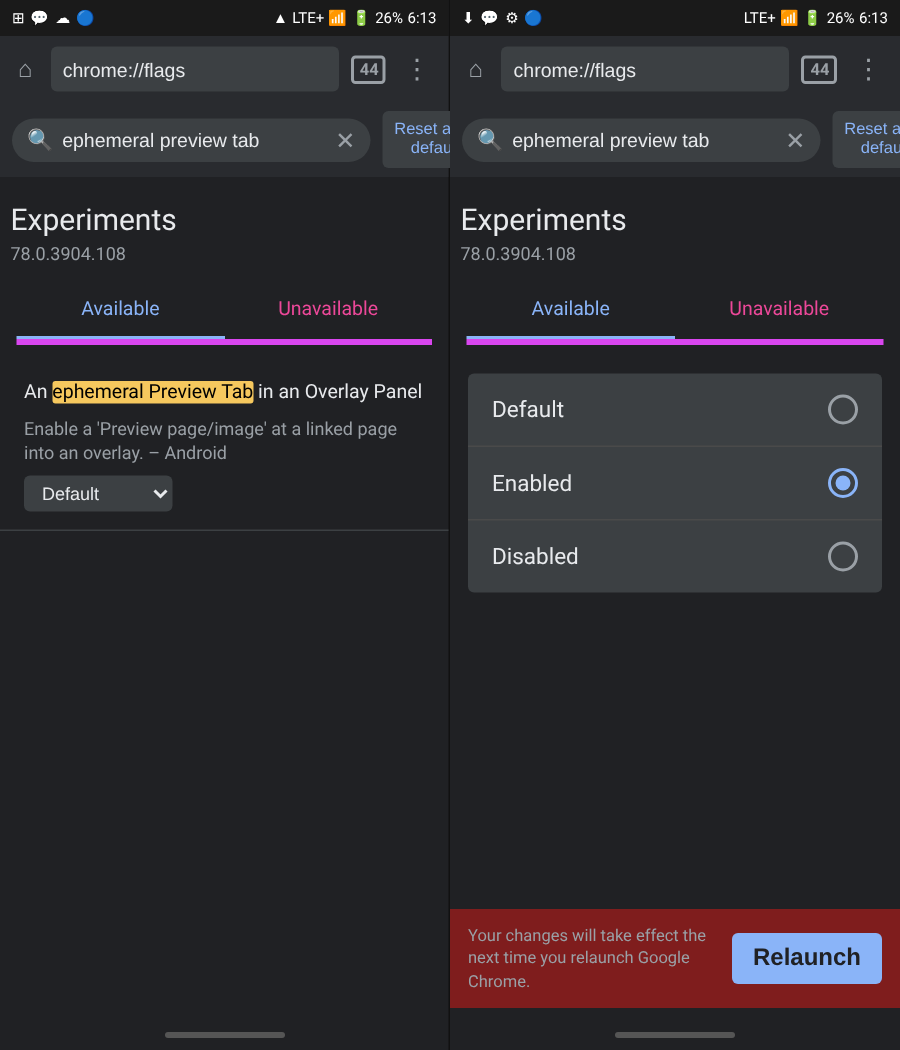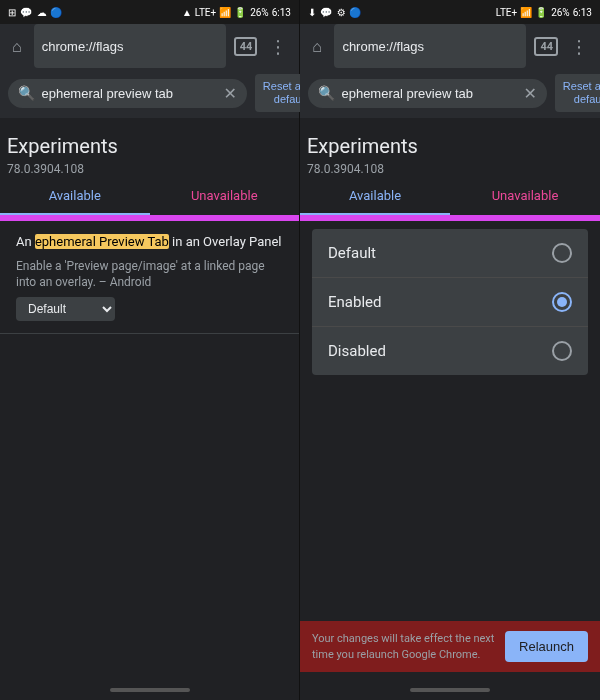--- a/index.html
+++ b/index.html
@@ -66,21 +66,21 @@
     }
     .address-input {
       flex: 1;
       background: #3c4043;
       border: none;
       border-radius: 4px;
       color: #e8eaed;
       font-size: 13px;
       padding: 5px 8px;
       outline: none;
-      height: 44px;
+      height: 30px;
     }
     .tab-count-badge {
       background: transparent;
       border: 2px solid #9aa0a6;
       border-radius: 3px;
       color: #9aa0a6;
       font-size: 11px;
       font-weight: bold;
       padding: 1px 4px;
       min-width: 20px;
@@ -151,22 +151,22 @@
     }
     .experiments-version {
       color: #9aa0a6;
       font-size: 12px;
       margin-top: 4px;
     }
 
     
     .tabs-row {
       display: flex;
-      margin: 0;
-      border-bottom: 6px solid #d946ef;
+      margin: 11px;
+      border-bottom: 4px solid #d946ef;
     }
     .tab {
       flex: 1;
       text-align: center;
       padding: 12px 0;
       font-size: 13px;
       color: #ec4899;
       cursor: pointer;
       position: relative;
     }
@@ -295,22 +295,22 @@
       font-size: 11px;
       color: #9aa0a6;
       line-height: 1.4;
       flex: 1;
     }
     .relaunch-btn {
       background: #8ab4f8;
       border: none;
       border-radius: 4px;
       color: #202124;
-      font-size: 13px;
-      font-weight: 400;
+      font-size: 16px;
+      font-weight: 700;
       padding: 8px 14px;
       cursor: pointer;
       white-space: nowrap;
     }
 
     .spacer { flex: 1; }
   </style>
 </head>
 <body>
 

